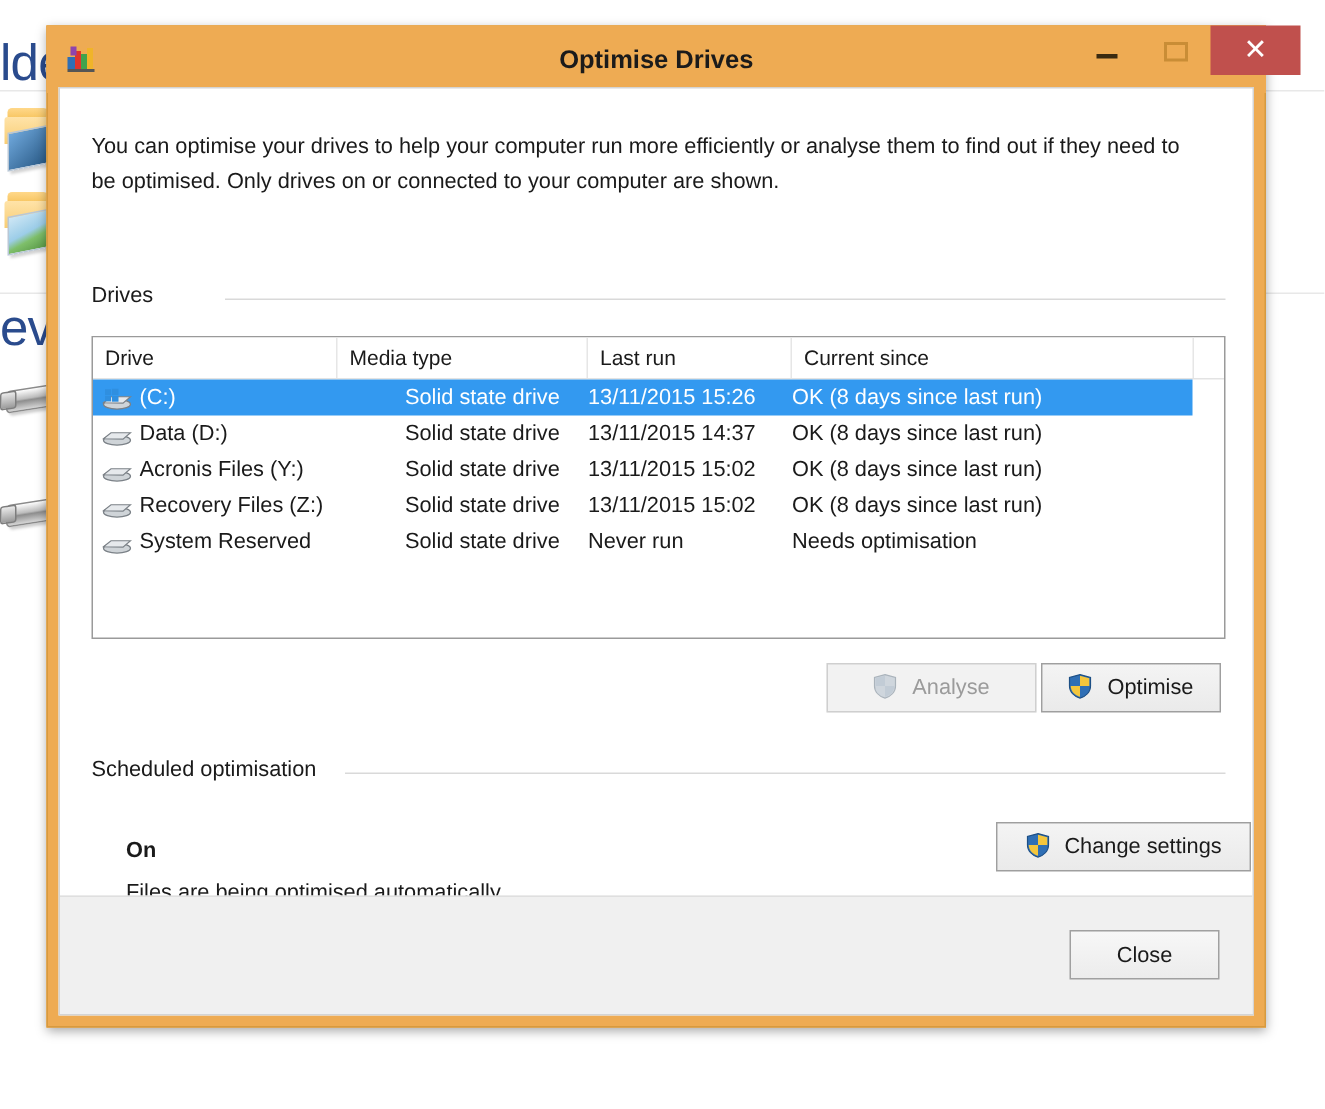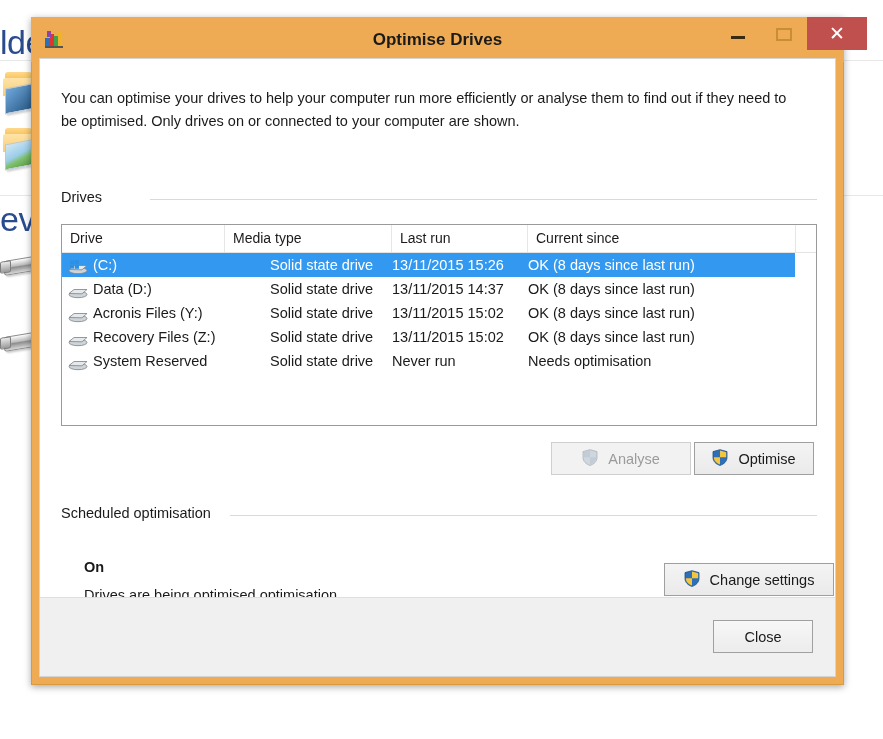--- a/index.html
+++ b/index.html
@@ -281,21 +281,21 @@
   }
   .btn .lbl { vertical-align: middle; }
   .btn.disabled {
     color: #9b9b9b;
     background: #f2f2f2;
     border: 1px solid #cfcfcf;
     margin-left: 13px;
   }
   #btn-analyse  { left: 498px; top: 383px; width: 140px; height: 33px; }
   #btn-optimise { left: 654px; top: 383px; width: 120px; height: 33px; }
-  #btn-change   { left: 624px; top: 504px; width: 170px; height: 33px; }
+  #btn-change   { left: 624px; top: 489px; width: 170px; height: 33px; }
 
   .shield {
     display: inline-block;
     width: 16px; height: 17px;
     vertical-align: middle;
     margin-right: 6px;
     position: relative;
     top: -1px;
   }
 
@@ -511,21 +511,21 @@
           <path d="M1.8 8.3 H8 V15.5 C4.8 14.5 1.8 12.0 1.8 8.3 Z" fill="#f4c63d"></path>
         </svg>
       </span>
       <span class="lbl">Optimise</span>
     </button>
 
     <div class="group-label" style="left:21px; top:446px">Scheduled optimisation</div>
     <div class="group-line" style="left:190px; top:456px; width:587px"></div>
 
     <div id="sched-on">On</div>
-    <div id="sched-desc">Drives are being optimised optimisation.</div>
+    <div id="sched-desc">Files are being optimised automatically.</div>
     <div id="sched-freq">Frequency: Weekly</div>
 
     <button class="btn" id="btn-change">
       <span class="shield">
         <svg width="16" height="17" viewBox="0 0 16 17">
           <path d="M8 0.7 L15 2.6 V8.3 C15 12.4 11.9 15.3 8 16.4 C4.1 15.3 1 12.4 1 8.3 V2.6 Z" fill="#2f6fb5" stroke="#1d4f85" stroke-width="0.8"></path>
           <path d="M8 1.5 L14.2 3.2 V8.3 H8 Z" fill="#f4c63d"></path>
           <path d="M1.8 8.3 H8 V15.5 C4.8 14.5 1.8 12.0 1.8 8.3 Z" fill="#f4c63d"></path>
         </svg>
       </span>

